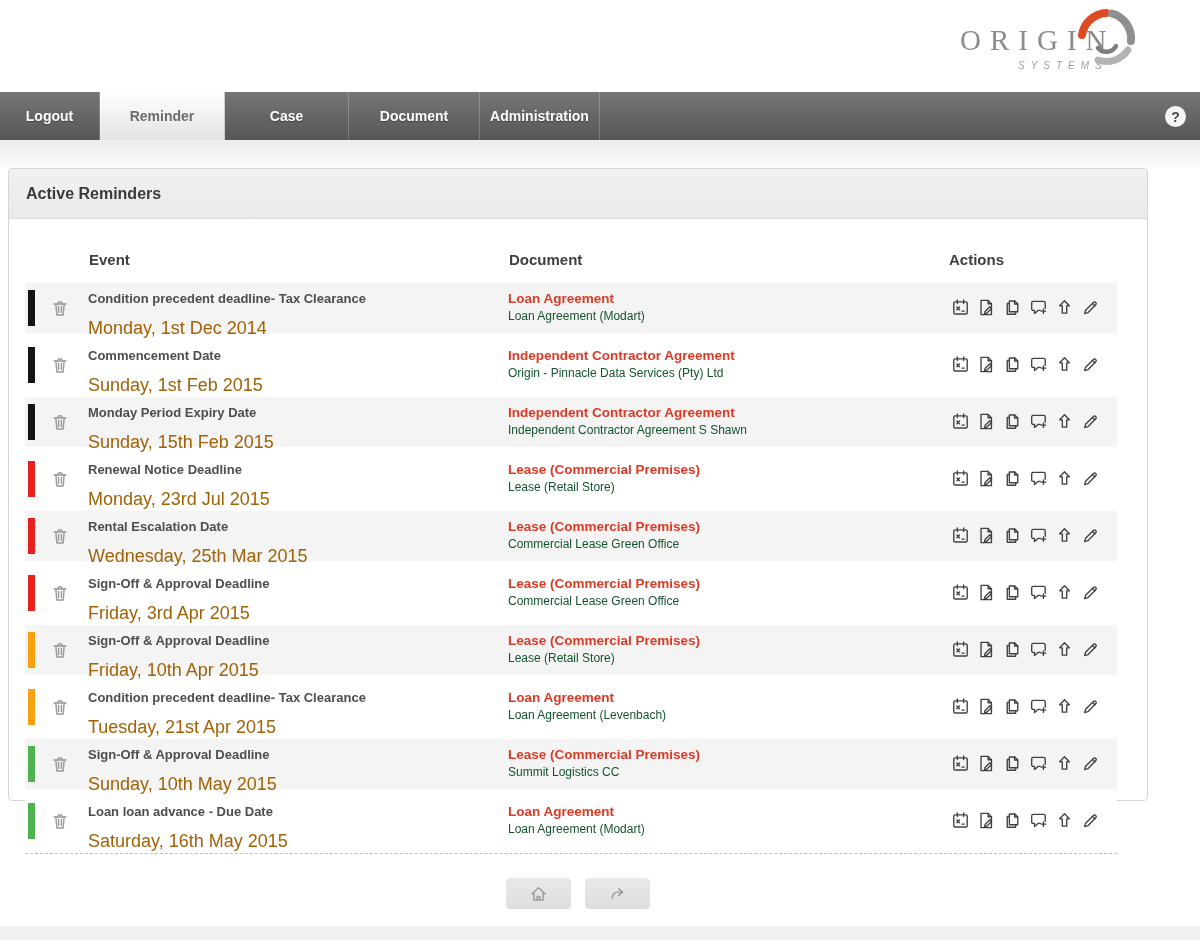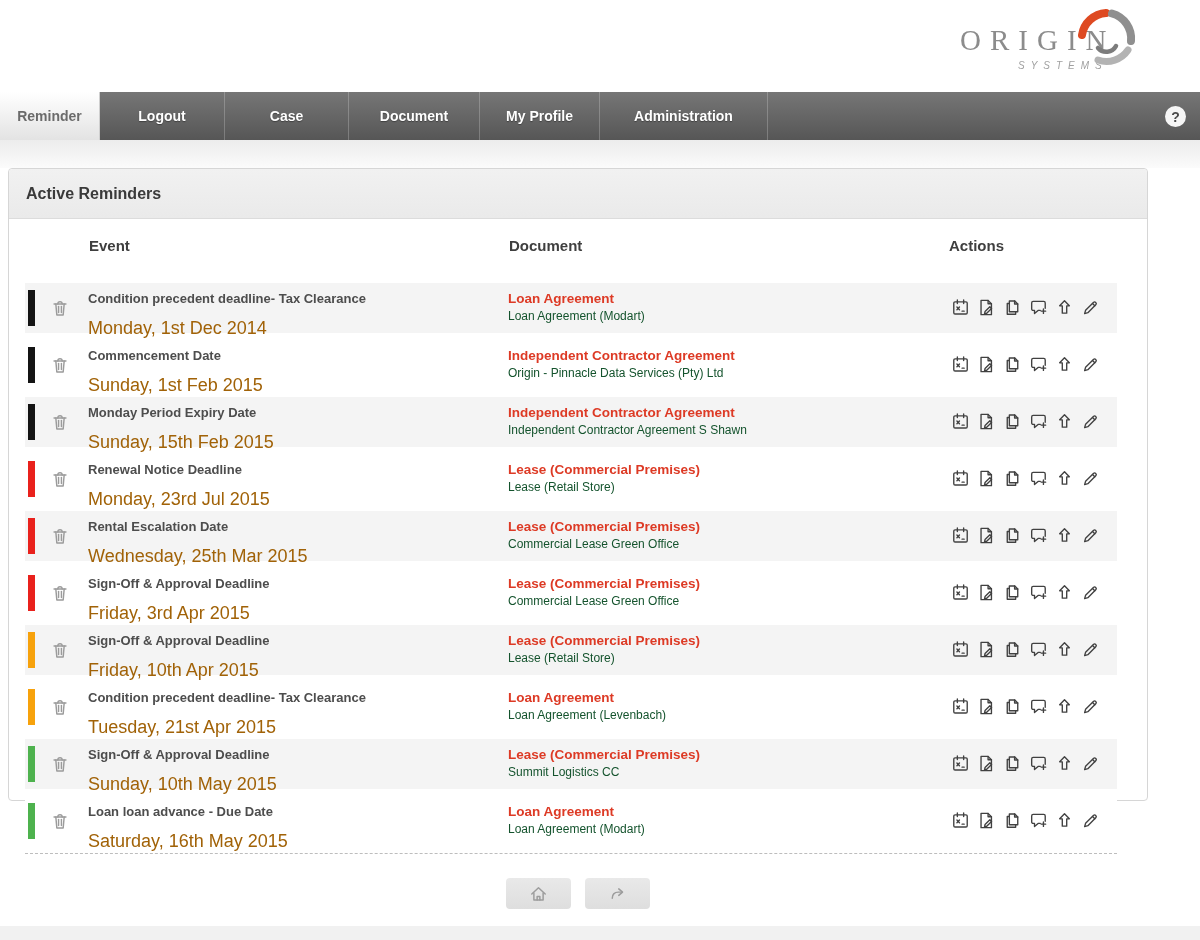--- a/index.html
+++ b/index.html
@@ -61,21 +61,21 @@
     position:absolute; left:8px; top:168px; width:1140px; height:633px;
     background:#ffffff; border:1px solid #d6d6d6; border-radius:4px;
   }
   .panel-header {
     height:50px; background:linear-gradient(#f1f1f1,#eaeaea);
     border-bottom:1px solid #dcdcdc; border-radius:4px 4px 0 0;
     line-height:50px; padding-left:17px;
     font-size:16px; font-weight:bold; color:#3a3a3a;
   }
   .col-headers { position:relative; height:64px; }
-  .col-head { position:absolute; top:18px; font-size:15px; font-weight:bold; color:#3f3f3f; }
+  .col-head { position:absolute; top:32px; font-size:15px; font-weight:bold; color:#3f3f3f; }
   .col-head.event    { left:80px; }
   .col-head.document { left:500px; }
   .col-head.actions  { left:940px; }
 
   .rows { margin:0 30px 0 16px; }
   .row { position:relative; height:50px; margin-bottom:7px; }
   .row.odd  { background:#f4f4f4; }
   .row.even { background:#ffffff; }
 
   .status-bar { position:absolute; left:3px; top:7px; width:7px; height:36px; background:#000; }
@@ -120,34 +120,31 @@
       <path d="M10 34 A26 26 0 0 1 34 12" fill="none" stroke="#de4a22" stroke-width="8" stroke-linecap="round"></path>
       <path d="M40 12.5 A26 26 0 0 1 59 40" fill="none" stroke="#8f8f8f" stroke-width="8" stroke-linecap="round"></path>
       <path d="M56 49 A26 26 0 0 1 26 59" fill="none" stroke="#b3b3b3" stroke-width="7" stroke-linecap="round"></path>
       <path d="M26 47 A11 11 0 0 0 44 45" fill="none" stroke="#7c7c7c" stroke-width="4.5" stroke-linecap="round"></path>
     </svg>
   </div>
 </div>
 
 <div class="nav">
   <div class="nav-tabs">
+      <div class="tab">
+    <span class="tab-label">Logout</span>
+  </div>
       <div class="tab active">
     <span class="tab-label">Reminder</span>
   </div>
       <div class="tab">
-    <span class="tab-label">Logout</span>
-  </div>
-      <div class="tab">
     <span class="tab-label">Case</span>
   </div>
       <div class="tab">
     <span class="tab-label">Document</span>
-  </div>
-      <div class="tab">
-    <span class="tab-label">My Profile</span>
   </div>
       <div class="tab">
     <span class="tab-label">Administration</span>
   </div>
     </div>
   <div class="help-btn">?</div>
 </div>
 <div class="nav-shadow-band"></div>
 
 <div class="panel">

